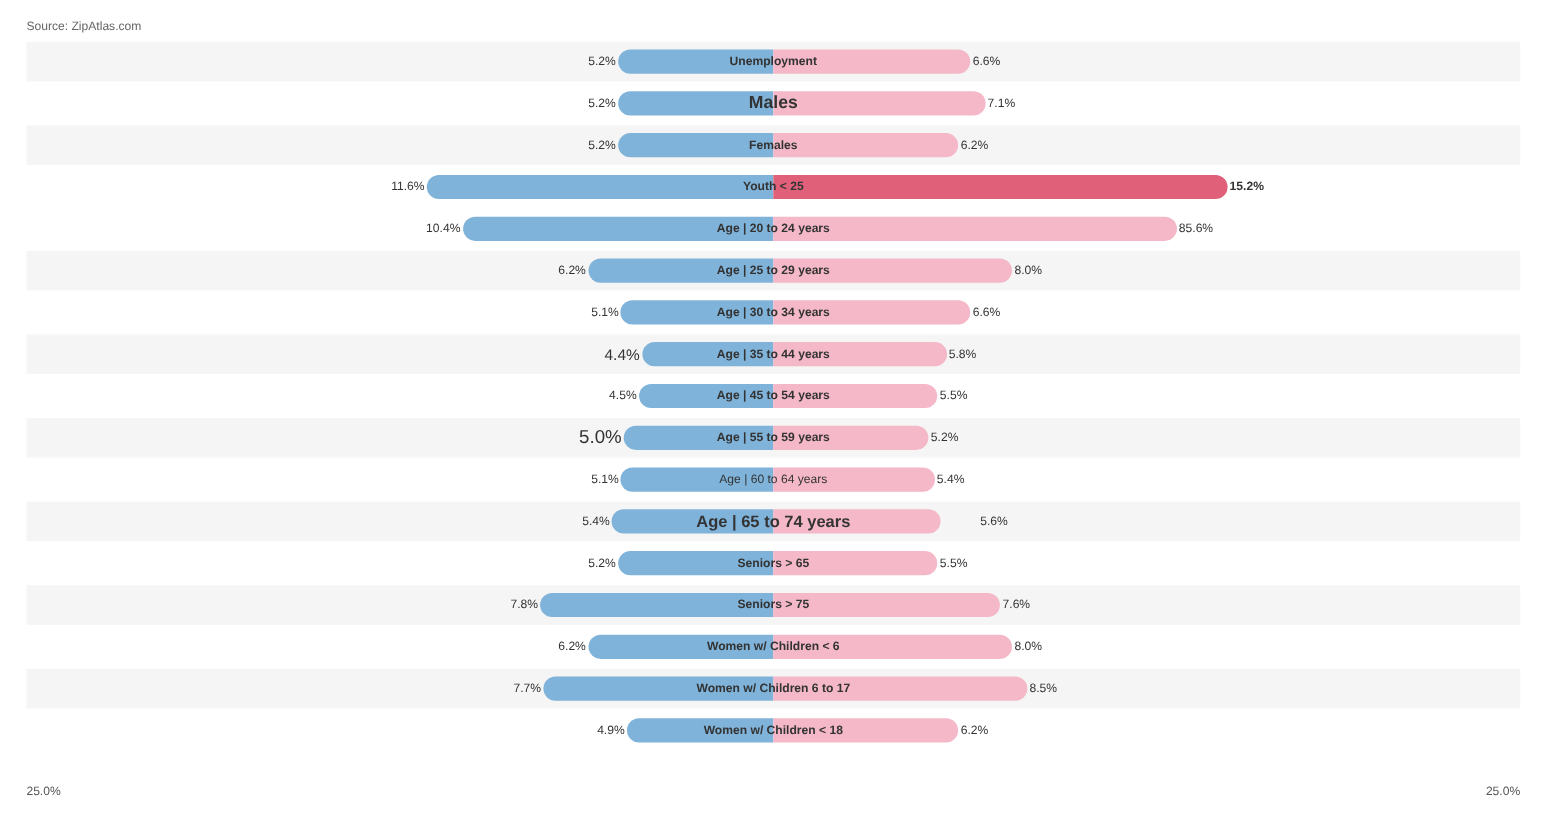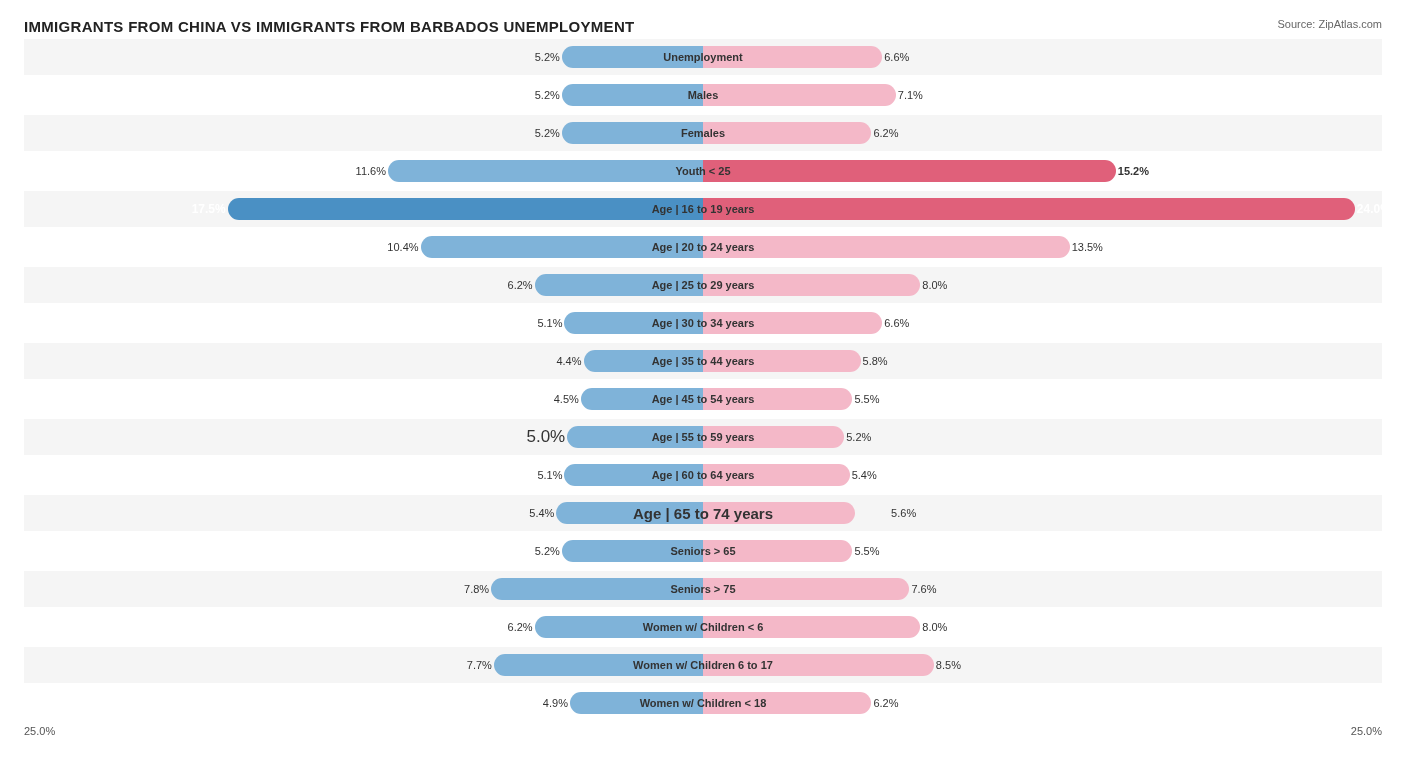--- a/index.html
+++ b/index.html
@@ -40,58 +40,57 @@
       position: relative;
     }
     .row:nth-child(odd) {
       background: #f5f5f5;
     }
     .row:nth-child(even) {
       background: #fff;
     }
     .axis-row {
       display: flex;
-      align-items: flex-start;
+      align-items: flex-end;
       height: 24px;
-      margin-top: 4px;
+      margin-top: 20px;
     }
     .axis-labels {
       flex: 1;
       display: flex;
       justify-content: space-between;
       font-size: 11px;
       color: #555;
       padding: 0;
     }
   </style>
 </head>
 <body>
 
 <div class="chart-container">
   <div style="display:flex; justify-content:space-between; align-items:flex-start;">
-    <div class="chart-title">IMMIGRANTS FROM CHINA VS IMMIGRANTS FROM BARBADOS UNEMPLOYMENT</div>
     <div class="source">Source: ZipAtlas.com</div>
   </div>
 
   <div class="chart-area" id="chart-area">
 
   <div class="row" style="background: rgb(245, 245, 245);">
         <div style="position: relative; flex: 1 1 0%; height: 28px; display: flex; align-items: center;">
           <div style="position: absolute; right: 50%; height: 22px; border-radius: 11px 0px 0px 11px; background: rgb(127, 179, 217); width: 10.4%;"></div>
           <div style="position: absolute; left: 50%; height: 22px; border-radius: 0px 11px 11px 0px; background: rgb(244, 184, 200); width: 13.2%;"></div>
           <div style="position: absolute; left: 50%; transform: translateX(-50%); font-size: 11px; font-weight: 600; color: rgb(51, 51, 51); white-space: nowrap; z-index: 3; pointer-events: none;">Unemployment</div>
           <div style="position: absolute; right: calc(60.4% + 2px); font-size: 11px; color: rgb(51, 51, 51); font-weight: normal; white-space: nowrap; z-index: 4; transform: translateX(0px);">5.2%</div>
           <div style="position: absolute; left: calc(63.2% + 2px); font-size: 11px; color: rgb(51, 51, 51); font-weight: normal; white-space: nowrap; z-index: 4;">6.6%</div>
         </div>
       </div>
       <div class="row" style="background: rgb(255, 255, 255);">
         <div style="position: relative; flex: 1 1 0%; height: 28px; display: flex; align-items: center;">
           <div style="position: absolute; right: 50%; height: 22px; border-radius: 11px 0px 0px 11px; background: rgb(127, 179, 217); width: 10.4%;"></div>
           <div style="position: absolute; left: 50%; height: 22px; border-radius: 0px 11px 11px 0px; background: rgb(244, 184, 200); width: 14.2%;"></div>
-          <div style="position: absolute; left: 50%; transform: translateX(-50%); font-size: 11px; font-weight: 600; color: rgb(51, 51, 51); white-space: nowrap; z-index: 3; pointer-events: none;">Males</div>
+          <div style="position: absolute; left: 50%; transform: translateX(-50%); font-size: 16px; font-weight: 600; color: rgb(51, 51, 51); white-space: nowrap; z-index: 3; pointer-events: none;">Males</div>
           <div style="position: absolute; right: calc(60.4% + 2px); font-size: 11px; color: rgb(51, 51, 51); font-weight: normal; white-space: nowrap; z-index: 4; transform: translateX(0px);">5.2%</div>
           <div style="position: absolute; left: calc(64.2% + 2px); font-size: 11px; color: rgb(51, 51, 51); font-weight: normal; white-space: nowrap; z-index: 4;">7.1%</div>
         </div>
       </div>
       <div class="row" style="background: rgb(245, 245, 245);">
         <div style="position: relative; flex: 1 1 0%; height: 28px; display: flex; align-items: center;">
           <div style="position: absolute; right: 50%; height: 22px; border-radius: 11px 0px 0px 11px; background: rgb(127, 179, 217); width: 10.4%;"></div>
           <div style="position: absolute; left: 50%; height: 22px; border-radius: 0px 11px 11px 0px; background: rgb(244, 184, 200); width: 12.4%;"></div>
           <div style="position: absolute; left: 50%; transform: translateX(-50%); font-size: 11px; font-weight: 600; color: rgb(51, 51, 51); white-space: nowrap; z-index: 3; pointer-events: none;">Females</div>
           <div style="position: absolute; right: calc(60.4% + 2px); font-size: 11px; color: rgb(51, 51, 51); font-weight: normal; white-space: nowrap; z-index: 4; transform: translateX(0px);">5.2%</div>
@@ -100,36 +99,27 @@
       </div>
       <div class="row" style="background: rgb(255, 255, 255);">
         <div style="position: relative; flex: 1 1 0%; height: 28px; display: flex; align-items: center;">
           <div style="position: absolute; right: 50%; height: 22px; border-radius: 11px 0px 0px 11px; background: rgb(127, 179, 217); width: 23.2%;"></div>
           <div style="position: absolute; left: 50%; height: 22px; border-radius: 0px 11px 11px 0px; background: rgb(224, 96, 122); width: 30.4%;"></div>
           <div style="position: absolute; left: 50%; transform: translateX(-50%); font-size: 11px; font-weight: 600; color: rgb(51, 51, 51); white-space: nowrap; z-index: 3; pointer-events: none;">Youth &lt; 25</div>
           <div style="position: absolute; right: calc(73.2% + 2px); font-size: 11px; color: rgb(51, 51, 51); font-weight: normal; white-space: nowrap; z-index: 4; transform: translateX(0px);">11.6%</div>
           <div style="position: absolute; left: calc(80.4% + 2px); font-size: 11px; color: rgb(51, 51, 51); font-weight: bold; white-space: nowrap; z-index: 4;">15.2%</div>
         </div>
       </div>
-      <div class="row" style="background: rgb(245, 245, 245);">
-        <div style="position: relative; flex: 1 1 0%; height: 28px; display: flex; align-items: center;">
-          <div style="position: absolute; right: 50%; height: 22px; border-radius: 11px 0px 0px 11px; background: rgb(74, 144, 196); width: 35%;"></div>
-          <div style="position: absolute; left: 50%; height: 22px; border-radius: 0px 11px 11px 0px; background: rgb(224, 96, 122); width: 48%;"></div>
-          <div style="position: absolute; left: 50%; transform: translateX(-50%); font-size: 11px; font-weight: 600; color: rgb(51, 51, 51); white-space: nowrap; z-index: 3; pointer-events: none;">Age | 16 to 19 years</div>
-          <div style="position: absolute; right: calc(85% - 2px); font-size: 12px; color: rgb(255, 255, 255); font-weight: bold; white-space: nowrap; z-index: 4; transform: translateX(-4px);">17.5%</div>
-          <div style="position: absolute; left: calc(98% + 2px); font-size: 12px; color: rgb(255, 255, 255); font-weight: bold; white-space: nowrap; z-index: 4;">24.0%</div>
-        </div>
-      </div>
       <div class="row" style="background: rgb(255, 255, 255);">
         <div style="position: relative; flex: 1 1 0%; height: 28px; display: flex; align-items: center;">
           <div style="position: absolute; right: 50%; height: 22px; border-radius: 11px 0px 0px 11px; background: rgb(127, 179, 217); width: 20.8%;"></div>
           <div style="position: absolute; left: 50%; height: 22px; border-radius: 0px 11px 11px 0px; background: rgb(244, 184, 200); width: 27%;"></div>
           <div style="position: absolute; left: 50%; transform: translateX(-50%); font-size: 11px; font-weight: 600; color: rgb(51, 51, 51); white-space: nowrap; z-index: 3; pointer-events: none;">Age | 20 to 24 years</div>
           <div style="position: absolute; right: calc(70.8% + 2px); font-size: 11px; color: rgb(51, 51, 51); font-weight: normal; white-space: nowrap; z-index: 4; transform: translateX(0px);">10.4%</div>
-          <div style="position: absolute; left: calc(77% + 2px); font-size: 11px; color: rgb(51, 51, 51); font-weight: normal; white-space: nowrap; z-index: 4;">13.5%</div>
+          <div style="position: absolute; left: calc(77% + 2px); font-size: 11px; color: rgb(51, 51, 51); font-weight: normal; white-space: nowrap; z-index: 4;">85.6%</div>
         </div>
       </div>
       <div class="row" style="background: rgb(245, 245, 245);">
         <div style="position: relative; flex: 1 1 0%; height: 28px; display: flex; align-items: center;">
           <div style="position: absolute; right: 50%; height: 22px; border-radius: 11px 0px 0px 11px; background: rgb(127, 179, 217); width: 12.4%;"></div>
           <div style="position: absolute; left: 50%; height: 22px; border-radius: 0px 11px 11px 0px; background: rgb(244, 184, 200); width: 16%;"></div>
           <div style="position: absolute; left: 50%; transform: translateX(-50%); font-size: 11px; font-weight: 600; color: rgb(51, 51, 51); white-space: nowrap; z-index: 3; pointer-events: none;">Age | 25 to 29 years</div>
           <div style="position: absolute; right: calc(62.4% + 2px); font-size: 11px; color: rgb(51, 51, 51); font-weight: normal; white-space: nowrap; z-index: 4; transform: translateX(0px);">6.2%</div>
           <div style="position: absolute; left: calc(66% + 2px); font-size: 11px; color: rgb(51, 51, 51); font-weight: normal; white-space: nowrap; z-index: 4;">8.0%</div>
         </div>
@@ -141,21 +131,21 @@
           <div style="position: absolute; left: 50%; transform: translateX(-50%); font-size: 11px; font-weight: 600; color: rgb(51, 51, 51); white-space: nowrap; z-index: 3; pointer-events: none;">Age | 30 to 34 years</div>
           <div style="position: absolute; right: calc(60.2% + 2px); font-size: 11px; color: rgb(51, 51, 51); font-weight: normal; white-space: nowrap; z-index: 4; transform: translateX(0px);">5.1%</div>
           <div style="position: absolute; left: calc(63.2% + 2px); font-size: 11px; color: rgb(51, 51, 51); font-weight: normal; white-space: nowrap; z-index: 4;">6.6%</div>
         </div>
       </div>
       <div class="row" style="background: rgb(245, 245, 245);">
         <div style="position: relative; flex: 1 1 0%; height: 28px; display: flex; align-items: center;">
           <div style="position: absolute; right: 50%; height: 22px; border-radius: 11px 0px 0px 11px; background: rgb(127, 179, 217); width: 8.8%;"></div>
           <div style="position: absolute; left: 50%; height: 22px; border-radius: 0px 11px 11px 0px; background: rgb(244, 184, 200); width: 11.6%;"></div>
           <div style="position: absolute; left: 50%; transform: translateX(-50%); font-size: 11px; font-weight: 600; color: rgb(51, 51, 51); white-space: nowrap; z-index: 3; pointer-events: none;">Age | 35 to 44 years</div>
-          <div style="position: absolute; right: calc(58.8% + 2px); font-size: 11px; color: rgb(51, 51, 51); font-weight: normal; white-space: nowrap; z-index: 4; transform: translateX(0px);">4.4%</div>
+          <div style="position: absolute; right: calc(58.8% + 2px); font-size: 14px; color: rgb(51, 51, 51); font-weight: normal; white-space: nowrap; z-index: 4; transform: translateX(0px);">4.4%</div>
           <div style="position: absolute; left: calc(61.6% + 2px); font-size: 11px; color: rgb(51, 51, 51); font-weight: normal; white-space: nowrap; z-index: 4;">5.8%</div>
         </div>
       </div>
       <div class="row" style="background: rgb(255, 255, 255);">
         <div style="position: relative; flex: 1 1 0%; height: 28px; display: flex; align-items: center;">
           <div style="position: absolute; right: 50%; height: 22px; border-radius: 11px 0px 0px 11px; background: rgb(127, 179, 217); width: 9%;"></div>
           <div style="position: absolute; left: 50%; height: 22px; border-radius: 0px 11px 11px 0px; background: rgb(244, 184, 200); width: 11%;"></div>
           <div style="position: absolute; left: 50%; transform: translateX(-50%); font-size: 11px; font-weight: 600; color: rgb(51, 51, 51); white-space: nowrap; z-index: 3; pointer-events: none;">Age | 45 to 54 years</div>
           <div style="position: absolute; right: calc(59% + 2px); font-size: 11px; color: rgb(51, 51, 51); font-weight: normal; white-space: nowrap; z-index: 4; transform: translateX(0px);">4.5%</div>
           <div style="position: absolute; left: calc(61% + 2px); font-size: 11px; color: rgb(51, 51, 51); font-weight: normal; white-space: nowrap; z-index: 4;">5.5%</div>
@@ -167,21 +157,21 @@
           <div style="position: absolute; left: 50%; height: 22px; border-radius: 0px 11px 11px 0px; background: rgb(244, 184, 200); width: 10.4%;"></div>
           <div style="position: absolute; left: 50%; transform: translateX(-50%); font-size: 11px; font-weight: 600; color: rgb(51, 51, 51); white-space: nowrap; z-index: 3; pointer-events: none;">Age | 55 to 59 years</div>
           <div style="position: absolute; right: calc(60% + 2px); font-size: 17px; color: rgb(51, 51, 51); font-weight: normal; white-space: nowrap; z-index: 4; transform: translateX(0px);">5.0%</div>
           <div style="position: absolute; left: calc(60.4% + 2px); font-size: 11px; color: rgb(51, 51, 51); font-weight: normal; white-space: nowrap; z-index: 4;">5.2%</div>
         </div>
       </div>
       <div class="row" style="background: rgb(255, 255, 255);">
         <div style="position: relative; flex: 1 1 0%; height: 28px; display: flex; align-items: center;">
           <div style="position: absolute; right: 50%; height: 22px; border-radius: 11px 0px 0px 11px; background: rgb(127, 179, 217); width: 10.2%;"></div>
           <div style="position: absolute; left: 50%; height: 22px; border-radius: 0px 11px 11px 0px; background: rgb(244, 184, 200); width: 10.8%;"></div>
-          <div style="position: absolute; left: 50%; transform: translateX(-50%); font-size: 11px; font-weight: 700; color: rgb(51, 51, 51); white-space: nowrap; z-index: 3; pointer-events: none;">Age | 60 to 64 years</div>
+          <div style="position: absolute; left: 50%; transform: translateX(-50%); font-size: 11px; font-weight: 400; color: rgb(51, 51, 51); white-space: nowrap; z-index: 3; pointer-events: none;">Age | 60 to 64 years</div>
           <div style="position: absolute; right: calc(60.2% + 2px); font-size: 11px; color: rgb(51, 51, 51); font-weight: normal; white-space: nowrap; z-index: 4; transform: translateX(0px);">5.1%</div>
           <div style="position: absolute; left: calc(60.8% + 2px); font-size: 11px; color: rgb(51, 51, 51); font-weight: normal; white-space: nowrap; z-index: 4;">5.4%</div>
         </div>
       </div>
       <div class="row" style="background: rgb(245, 245, 245);">
         <div style="position: relative; flex: 1 1 0%; height: 28px; display: flex; align-items: center;">
           <div style="position: absolute; right: 50%; height: 22px; border-radius: 11px 0px 0px 11px; background: rgb(127, 179, 217); width: 10.8%;"></div>
           <div style="position: absolute; left: 50%; height: 22px; border-radius: 0px 11px 11px 0px; background: rgb(244, 184, 200); width: 11.2%;"></div>
           <div style="position: absolute; left: 50%; transform: translateX(-50%); font-size: 15px; font-weight: 700; color: rgb(51, 51, 51); white-space: nowrap; z-index: 3; pointer-events: none;">Age | 65 to 74 years</div>
           <div style="position: absolute; right: calc(60.8% + 2px); font-size: 11px; color: rgb(51, 51, 51); font-weight: normal; white-space: nowrap; z-index: 4; transform: translateX(0px);">5.4%</div>

